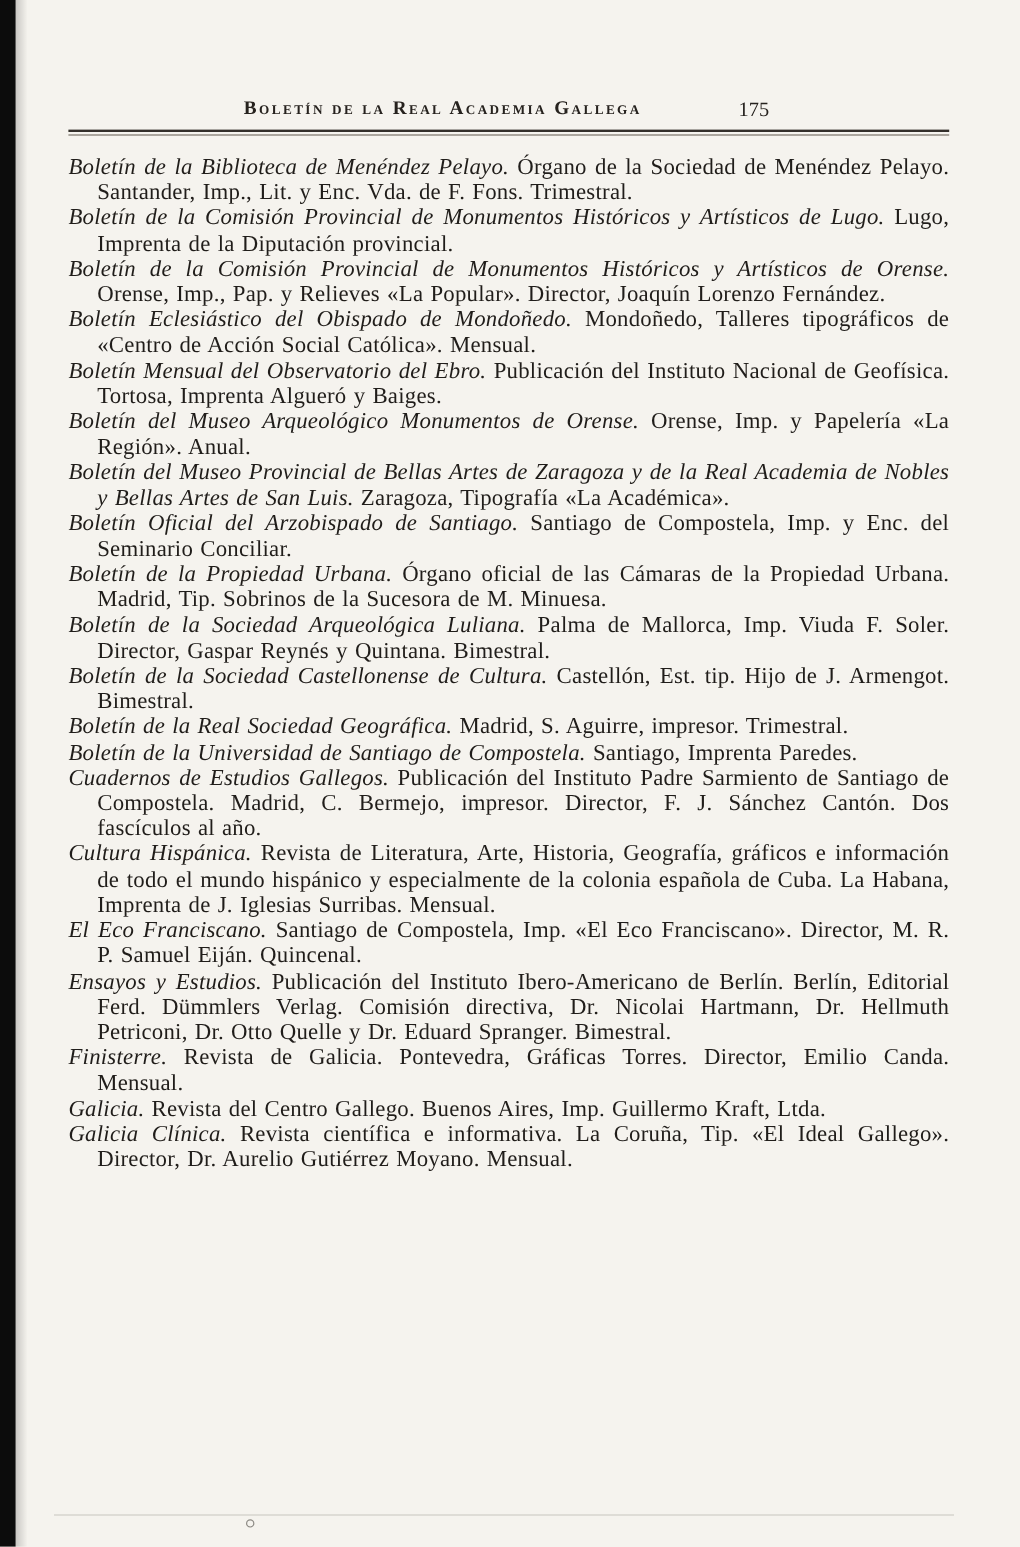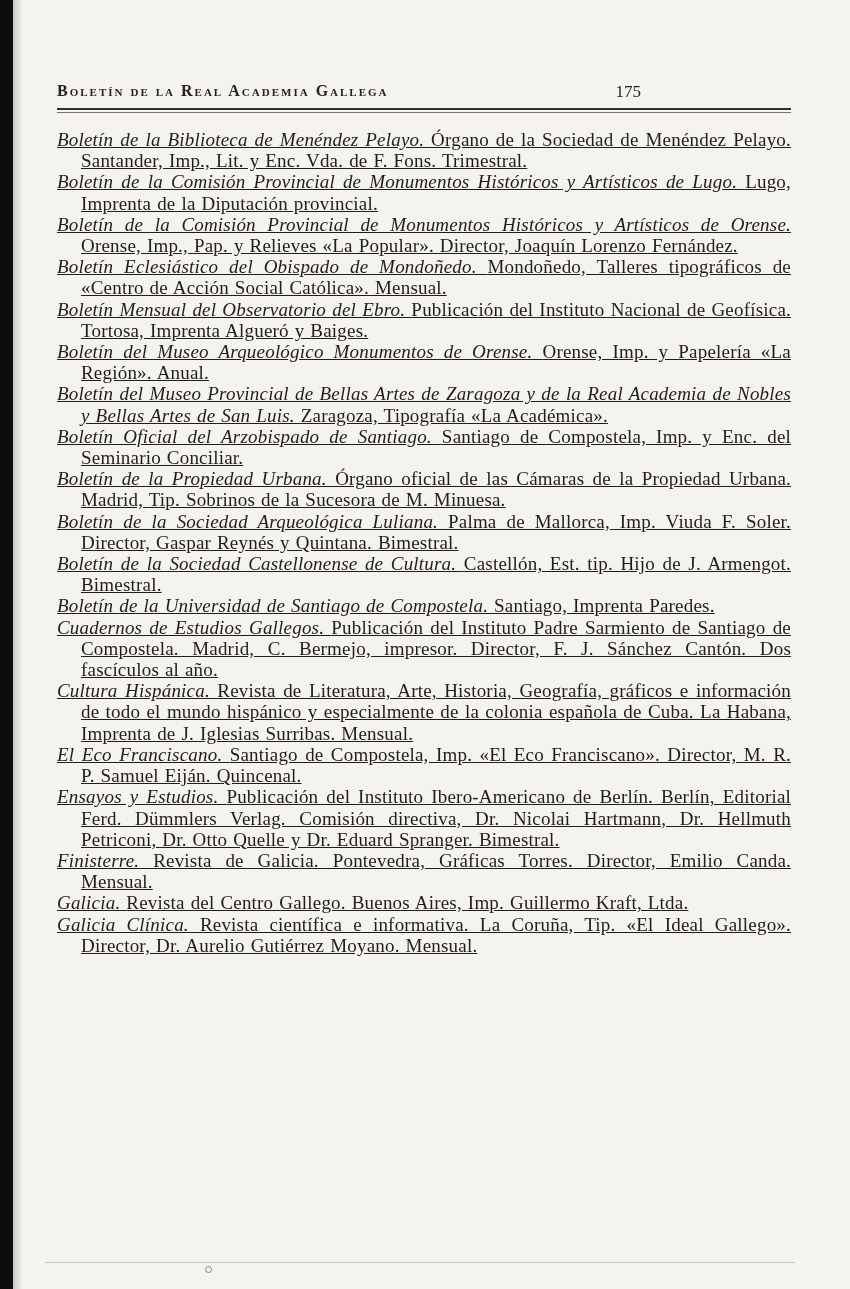--- a/index.html
+++ b/index.html
@@ -38,21 +38,21 @@
     top: 0;
     width: 734px;
   }
   .header {
     position: relative;
     margin-top: 82px;
     height: 24px;
   }
   .header-title {
     display: block;
-    text-align: left;
+    text-align: center;
     padding-right: 110px;
     font-weight: bold;
     font-variant: small-caps;
     letter-spacing: 2px;
     font-size: 16px;
     color: #26221e;
     white-space: nowrap;
   }
   .page-number {
     position: absolute;
@@ -74,21 +74,20 @@
     line-height: 21.2px;
     letter-spacing: 0.2px;
     word-spacing: 1px;
     hyphens: auto;
     -webkit-hyphens: auto;
   }
   .entry {
     margin: 0;
     padding-left: 24px;
     text-indent: -24px;
-    text-decoration: underline;
   }
   .entry-title {
     font-style: italic;
   }
   .bottom-mark {
     position: absolute;
     left: 45px;
     right: 55px;
     bottom: 26px;
     border-top: 1px solid rgba(40, 35, 30, 0.22);
@@ -131,20 +130,21 @@
   <p class="entry"><span class="entry-title">Boletín del Museo Provincial de Bellas Artes de Zaragoza y de la Real Academia de Nobles y Bellas Artes de San Luis. </span><span class="entry-body">Zaragoza, Tipografía «La Académica».</span></p>
 
   <p class="entry"><span class="entry-title">Boletín Oficial del Arzobispado de Santiago. </span><span class="entry-body">Santiago de Compostela, Imp. y Enc. del Seminario Conciliar.</span></p>
 
   <p class="entry"><span class="entry-title">Boletín de la Propiedad Urbana. </span><span class="entry-body">Órgano oficial de las Cámaras de la Propiedad Urbana. Madrid, Tip. Sobrinos de la Sucesora de M. Minuesa.</span></p>
 
   <p class="entry"><span class="entry-title">Boletín de la Sociedad Arqueológica Luliana. </span><span class="entry-body">Palma de Mallorca, Imp. Viuda F. Soler. Director, Gaspar Reynés y Quintana. Bimestral.</span></p>
 
   <p class="entry"><span class="entry-title">Boletín de la Sociedad Castellonense de Cultura. </span><span class="entry-body">Castellón, Est. tip. Hijo de J. Armengot. Bimestral.</span></p>
 
+  <p class="entry"><span class="entry-title">Boletín de la Real Sociedad Geográfica. </span><span class="entry-body">Madrid, S. Aguirre, impresor. Trimestral.</span></p>
 
   <p class="entry"><span class="entry-title">Boletín de la Universidad de Santiago de Compostela. </span><span class="entry-body">Santiago, Imprenta Paredes.</span></p>
 
   <p class="entry"><span class="entry-title">Cuadernos de Estudios Gallegos. </span><span class="entry-body">Publicación del Instituto Padre Sarmiento de Santiago de Compostela. Madrid, C. Bermejo, impresor. Director, F. J. Sánchez Cantón. Dos fascículos al año.</span></p>
 
   <p class="entry"><span class="entry-title">Cultura Hispánica. </span><span class="entry-body">Revista de Literatura, Arte, Historia, Geografía, gráficos e información de todo el mundo hispánico y especialmente de la colonia española de Cuba. La Habana, Imprenta de J. Iglesias Surribas. Mensual.</span></p>
 
   <p class="entry"><span class="entry-title">El Eco Franciscano. </span><span class="entry-body">Santiago de Compostela, Imp. «El Eco Franciscano». Director, M. R. P. Samuel Eiján. Quincenal.</span></p>
 
   <p class="entry"><span class="entry-title">Ensayos y Estudios. </span><span class="entry-body">Publicación del Instituto Ibero-Americano de Berlín. Berlín, Editorial Ferd. Dümmlers Verlag. Comisión directiva, Dr. Nicolai Hartmann, Dr. Hellmuth Petriconi, Dr. Otto Quelle y Dr. Eduard Spranger. Bimestral.</span></p>

